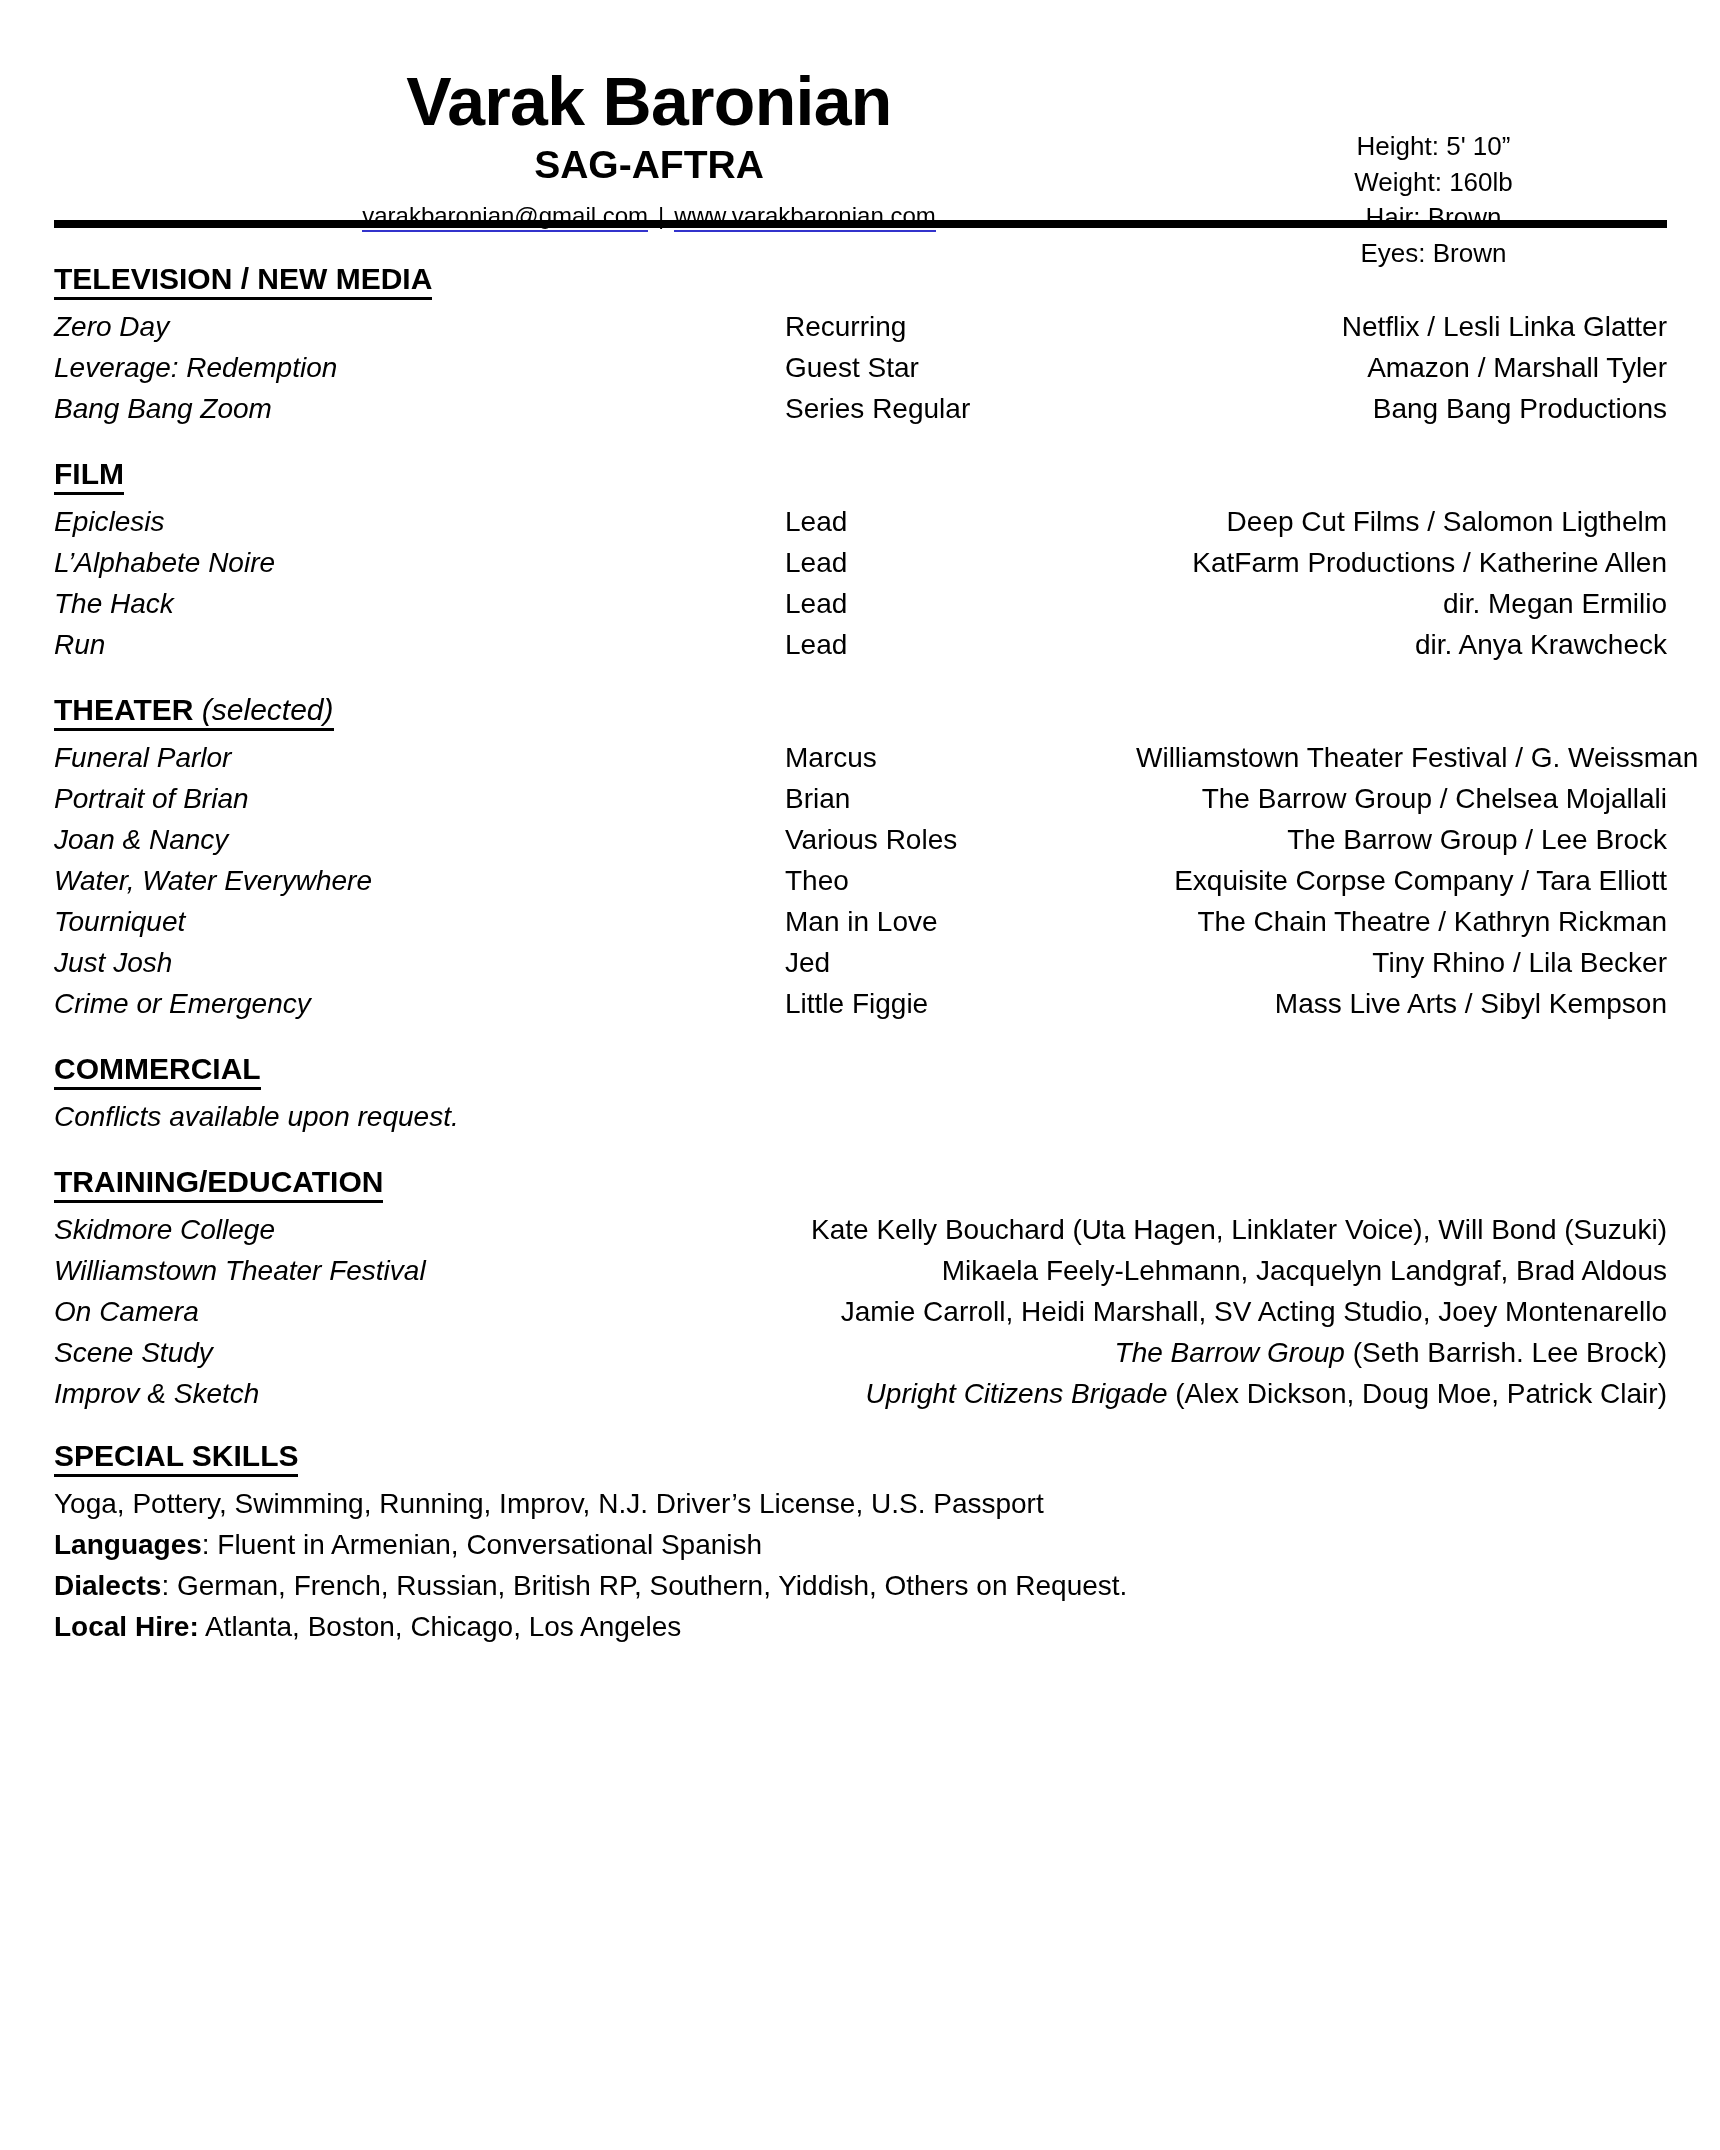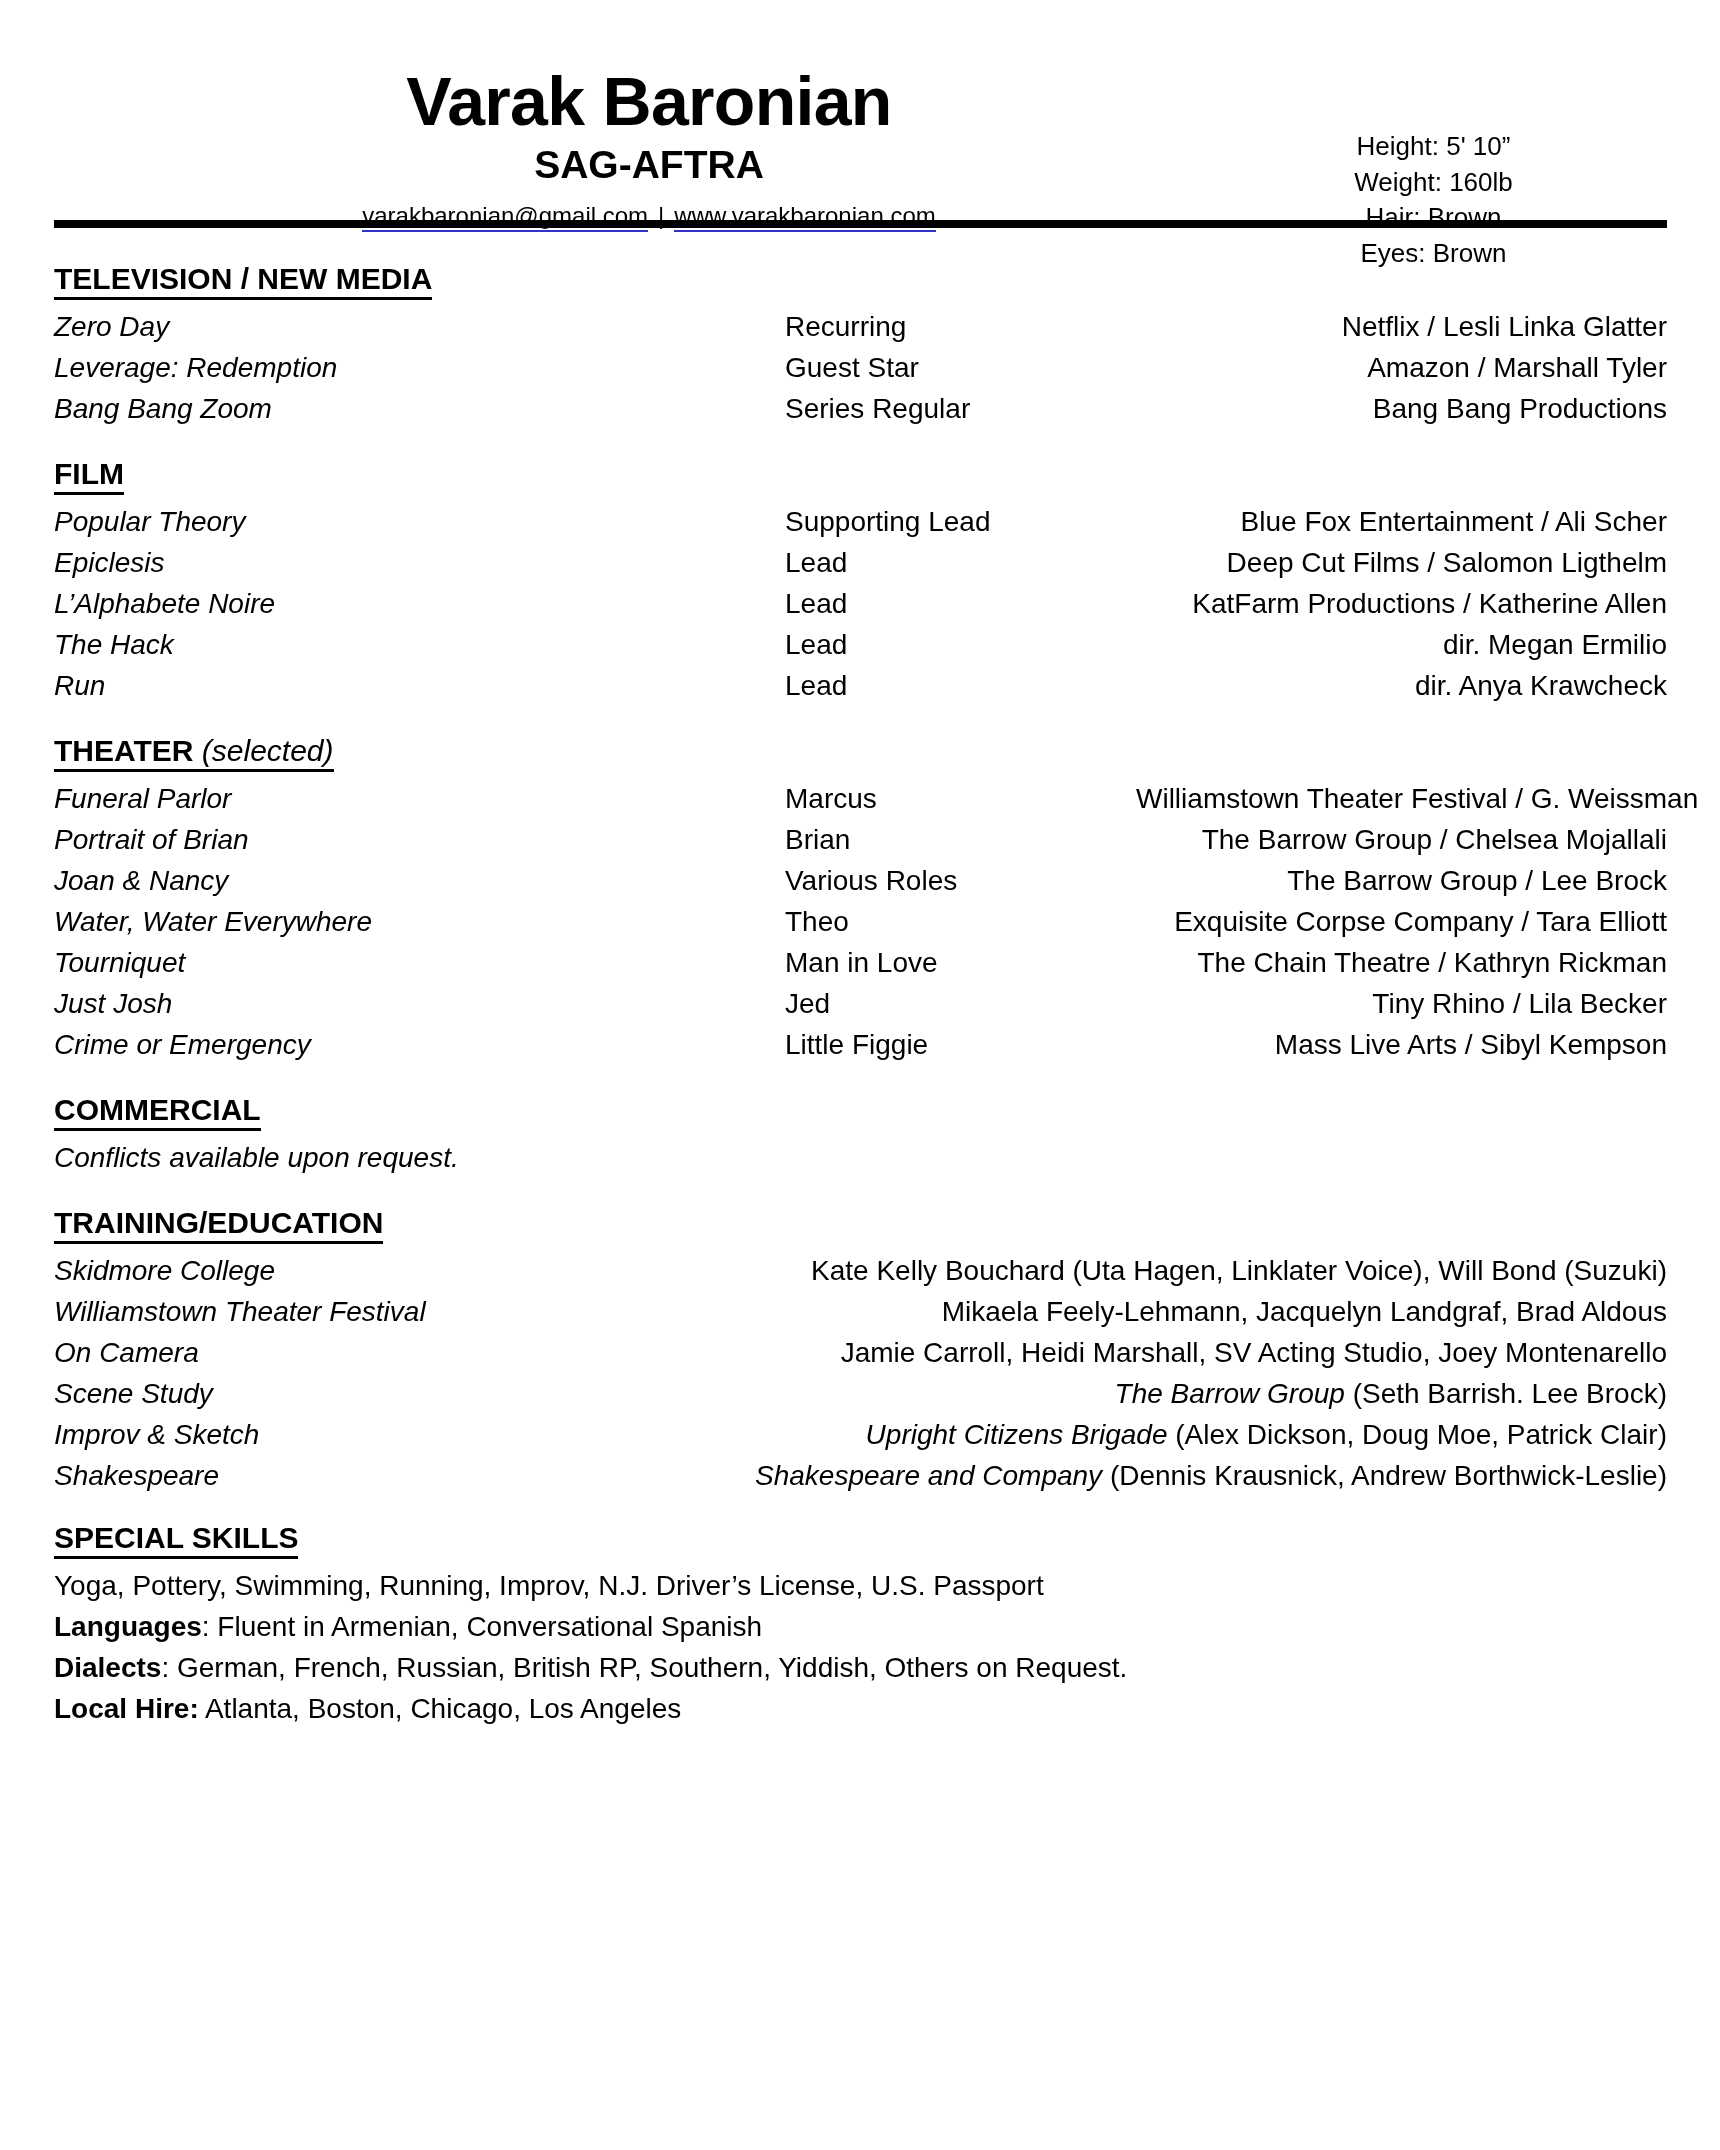--- a/index.html
+++ b/index.html
@@ -197,25 +197,20 @@
       <div class="col-title">Bang Bang Zoom</div>
       <div class="col-role">Series Regular</div>
       <div class="col-company">Bang Bang Productions</div>
     </div>
   </div>
 
   <div class="section">
     <div class="section-title">FILM</div>
 
     <div class="credit-row">
-      <div class="col-title">Popular Theory</div>
-      <div class="col-role">Supporting Lead</div>
-      <div class="col-company">Blue Fox Entertainment / Ali Scher</div>
-    </div>
-    <div class="credit-row">
       <div class="col-title">Epiclesis</div>
       <div class="col-role">Lead</div>
       <div class="col-company">Deep Cut Films / Salomon Ligthelm</div>
     </div>
     <div class="credit-row">
       <div class="col-title">L’Alphabete Noire</div>
       <div class="col-role">Lead</div>
       <div class="col-company">KatFarm Productions / Katherine Allen</div>
     </div>
     <div class="credit-row">
@@ -290,24 +285,20 @@
       <div class="train-label">On Camera</div>
       <div class="train-detail"><span class="em"></span><span>Jamie Carroll, Heidi Marshall, SV Acting Studio, Joey Montenarello</span></div>
     </div>
     <div class="train-row">
       <div class="train-label">Scene Study</div>
       <div class="train-detail"><span class="em">The Barrow Group </span><span>(Seth Barrish. Lee Brock)</span></div>
     </div>
     <div class="train-row">
       <div class="train-label">Improv &amp; Sketch</div>
       <div class="train-detail"><span class="em">Upright Citizens Brigade </span><span>(Alex Dickson, Doug Moe, Patrick Clair)</span></div>
-    </div>
-    <div class="train-row">
-      <div class="train-label">Shakespeare</div>
-      <div class="train-detail"><span class="em">Shakespeare and Company </span><span>(Dennis Krausnick, Andrew Borthwick-Leslie)</span></div>
     </div>
   </div>
 
   <div class="section tight">
     <div class="section-title">SPECIAL SKILLS</div>
 
     <div class="plain-line">Yoga, Pottery, Swimming, Running, Improv, N.J. Driver’s License, U.S. Passport</div>
     <div class="plain-line"><span class="lead">Languages</span><span>: Fluent in Armenian, Conversational Spanish</span></div>
     <div class="plain-line"><span class="lead">Dialects</span><span>: German, French, Russian, British RP, Southern, Yiddish, Others on Request.</span></div>
     <div class="plain-line"><span class="lead">Local Hire:</span><span> Atlanta, Boston, Chicago, Los Angeles</span></div>

